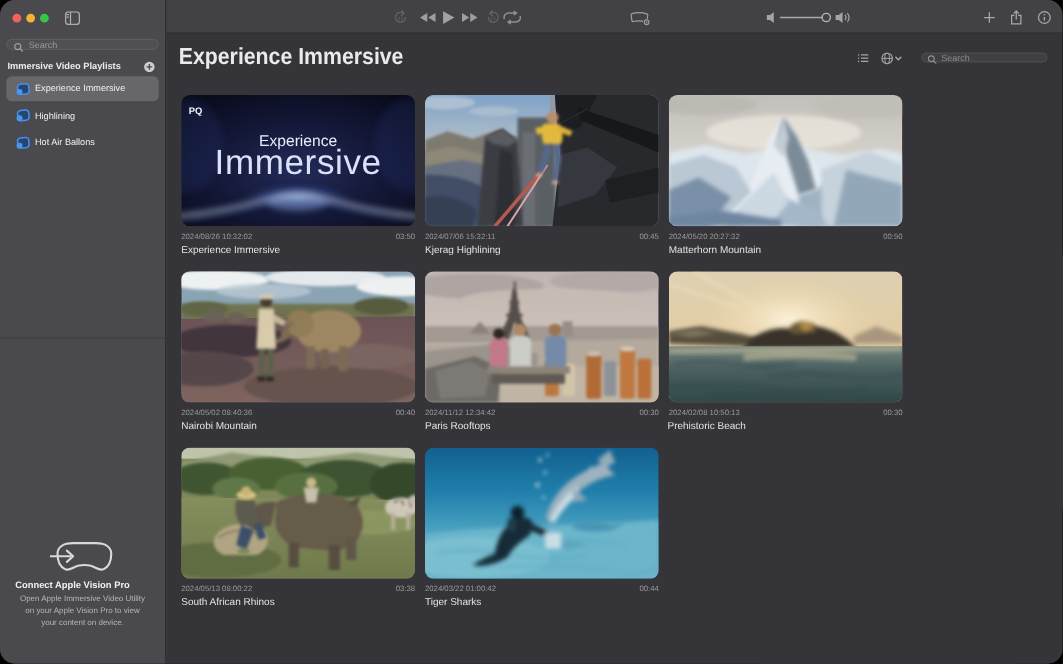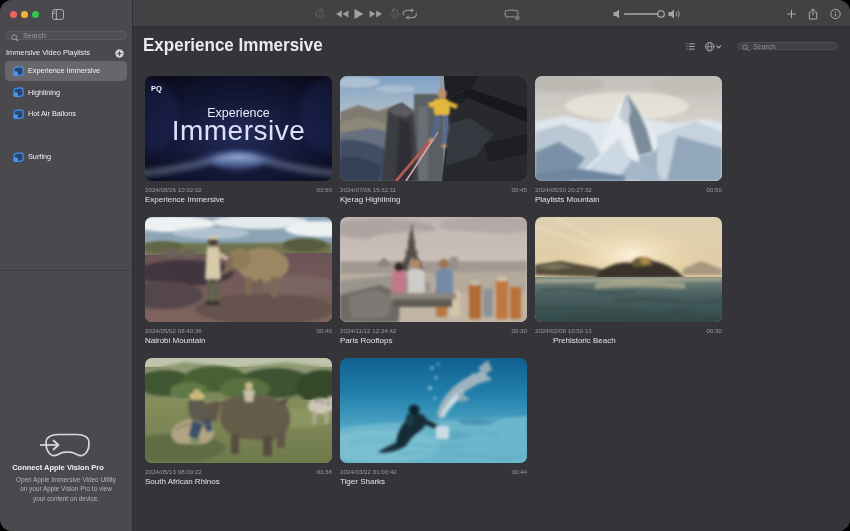--- a/index.html
+++ b/index.html
@@ -2,21 +2,21 @@
 <html><head><meta charset="utf-8"><style>
 *{margin:0;padding:0;box-sizing:border-box}
 html,body{width:850px;height:531px;background:#000;font-family:"Liberation Sans",sans-serif;overflow:hidden}
 #win{position:absolute;left:0;top:0;width:850px;height:531px;border-radius:12px;overflow:hidden;background:#353438}
 .abs{position:absolute}
 #sidebar{position:absolute;left:0;top:0;width:133px;height:531px;background:#4a494d;border-right:1px solid #302f33}
 #toolbar{position:absolute;left:133px;top:0;width:717px;height:27px;background:#424144;border-bottom:1px solid #2c2b2e}
 #content{position:absolute;left:133px;top:28px;width:717px;height:503px;background:#353438}
 .tl{position:absolute;top:11px;width:7px;height:7px;border-radius:50%}
 #sbsearch{position:absolute;left:5px;top:31px;width:122px;height:8.5px;border-radius:5px;background:#514f54;border:1px solid #5c5b5f;color:#9b9b9d;font-size:7.2px;line-height:8.5px;padding-left:17px}
-.sbhead{position:absolute;left:6px;top:47.6px;font-size:7.4px;font-weight:normal;color:#ececee}
+.sbhead{position:absolute;left:6px;top:47.6px;font-size:7.4px;font-weight:bold;color:#ececee}
 .sitem{position:absolute;left:5px;width:122px;height:19.5px;border-radius:4.5px;color:#f1f1f3;font-size:7.3px;line-height:19.5px;padding-left:23px;white-space:nowrap}
 .sitem.sel{background:#67666a}
 .picon{position:absolute;left:7px;top:4.5px;width:12px;height:10.5px}
 .cardimg{position:absolute;width:187px;height:105px;border-radius:7px;overflow:hidden}
 .meta{position:absolute;width:187px;font-size:6.2px;color:#9a9a9c}
 .dur{position:absolute;font-size:6.2px;color:#9a9a9c;text-align:right;width:40px}
 .ctitle{position:absolute;font-size:8px;color:#e3e3e4}
 #h1{position:absolute;left:143px;top:34px;font-size:18.5px;font-weight:bold;color:#eaeaec;transform:scaleX(.92);transform-origin:0 0}
 #csearch{position:absolute;left:737px;top:41.5px;width:101px;height:8.5px;border-radius:5px;background:#403f43;border:1px solid #4d4c50;color:#8d8d8f;font-size:7.2px;line-height:8.5px;padding-left:15px}
 svg{display:block}
@@ -56,24 +56,20 @@
         <circle cx="3.5" cy="8" r="2.5" fill="#4a95f3"></circle>
       </svg></div>
   <div class="sitem" style="top:104.2px">Hot Air Ballons<svg class="picon" viewBox="0 0 12 11">
         <rect x="2" y="1.2" width="9.4" height="8.6" rx="2.6" fill="#27466e" stroke="#4490f2" stroke-width="1.3" transform="rotate(-5 6.7 5.5)"></rect>
         <circle cx="3.5" cy="8" r="2.5" fill="#4a95f3"></circle>
       </svg></div>
   <div class="sitem" style="top:82.6px">Highlining<svg class="picon" viewBox="0 0 12 11">
         <rect x="2" y="1.2" width="9.4" height="8.6" rx="2.6" fill="#27466e" stroke="#4490f2" stroke-width="1.3" transform="rotate(-5 6.7 5.5)"></rect>
         <circle cx="3.5" cy="8" r="2.5" fill="#4a95f3"></circle>
       </svg></div>
-  <div class="sitem" style="top:147.4px">Surfing<svg class="picon" viewBox="0 0 12 11">
-        <rect x="2" y="1.2" width="9.4" height="8.6" rx="2.6" fill="#27466e" stroke="#4490f2" stroke-width="1.3" transform="rotate(-5 6.7 5.5)"></rect>
-        <circle cx="3.5" cy="8" r="2.5" fill="#4a95f3"></circle>
-      </svg></div>
 
   <svg class="abs" style="left:38px;top:432px" width="56" height="28" viewBox="0 0 56 28">
     <path d="M 2 13 H 19" stroke="#d9d9db" stroke-width="1.7" fill="none"></path>
     <path d="M 15.5 8.5 L 20.5 13 L 15.5 17.5" stroke="#d9d9db" stroke-width="1.7" fill="none" stroke-linecap="round" stroke-linejoin="round"></path>
     <path d="M 8 11 C 8 5.8 12.5 2.5 20.5 2.5 L 38.5 2.5 C 46.5 2.5 51 5.8 51 11 C 51 17 48.8 21.5 45 23.3 C 41.2 25.1 38.2 21.2 33.8 20.4 C 30.6 19.8 28.4 19.8 25.2 20.4 C 20.8 21.2 17.8 25.1 14 23.3 C 10.2 21.5 8 17 8 11 Z" fill="none" stroke="#d9d9db" stroke-width="1.7"></path>
   </svg>
   <div class="abs" style="left:0;top:462.5px;width:116px;text-align:center;font-size:7.5px;font-weight:bold;color:#f2f2f4">Connect Apple Vision Pro</div>
   <div class="abs" style="left:4px;top:474.5px;width:124px;text-align:center;font-size:6.4px;line-height:9.9px;color:#b6b6b8">Open Apple Immersive Video Utility<br>on your Apple Vision Pro to view<br>your content on device.</div>
 
   <svg class="abs" style="left:311px;top:7px" width="110" height="14" viewBox="0 0 110 14">
@@ -297,21 +293,21 @@
   </svg>
   </div>
   <div class="meta" style="left:145px;top:185.5px">2024/08/26 10:32:02</div>
   <div class="dur" style="left:292px;top:185.5px">03:50</div>
   <div class="meta" style="left:340px;top:185.5px">2024/07/06 15:32:11</div>
   <div class="dur" style="left:487px;top:185.5px">00:45</div>
   <div class="meta" style="left:535px;top:185.5px">2024/05/20 20:27:32</div>
   <div class="dur" style="left:682px;top:185.5px">00:50</div>
   <div class="ctitle" style="left:145px;top:195px">Experience Immersive</div>
   <div class="ctitle" style="left:340px;top:195px">Kjerag Highlining</div>
-  <div class="ctitle" style="left:535px;top:195px">Playlists Mountain</div>
+  <div class="ctitle" style="left:535px;top:195px">Matterhorn Mountain</div>
 
   <div class="cardimg" style="left:145px;top:217px" id="c4">
   <svg width="187" height="105" viewBox="0 0 187 105">
     <defs>
       <linearGradient id="g4mud" x1="0" y1="0" x2="0" y2="1">
         <stop offset="0%" stop-color="#6b5256"></stop>
             <stop offset="100%" stop-color="#7f645e"></stop>
       </linearGradient>
       <filter id="b4" x="-30%" y="-30%" width="160%" height="160%">
             <feGaussianBlur stdDeviation="1.4"></feGaussianBlur>
@@ -467,21 +463,21 @@
   </svg>
   </div>
   <div class="meta" style="left:145px;top:326.5px">2024/05/02 08:40:36</div>
   <div class="dur" style="left:292px;top:326.5px">00:40</div>
   <div class="meta" style="left:340px;top:326.5px">2024/11/12 12:34:42</div>
   <div class="dur" style="left:487px;top:326.5px">00:30</div>
   <div class="meta" style="left:535px;top:326.5px">2024/02/08 10:50:13</div>
   <div class="dur" style="left:682px;top:326.5px">00:30</div>
   <div class="ctitle" style="left:145px;top:336px">Nairobi Mountain</div>
   <div class="ctitle" style="left:340px;top:336px">Paris Rooftops</div>
-  <div class="ctitle" style="left:553px;top:336px">Prehistoric Beach</div>
+  <div class="ctitle" style="left:534px;top:336px">Prehistoric Beach</div>
 
   <div class="cardimg" style="left:145px;top:358px" id="c7">
   <svg width="187" height="105" viewBox="0 0 187 105">
     <defs>
       <linearGradient id="g7grass" x1="0" y1="0" x2="0" y2="1">
         <stop offset="0%" stop-color="#858e5c"></stop>
             <stop offset="100%" stop-color="#6f7a4c"></stop>
       </linearGradient>
       <filter id="b7" x="-30%" y="-30%" width="160%" height="160%">
             <feGaussianBlur stdDeviation="1.4"></feGaussianBlur>

